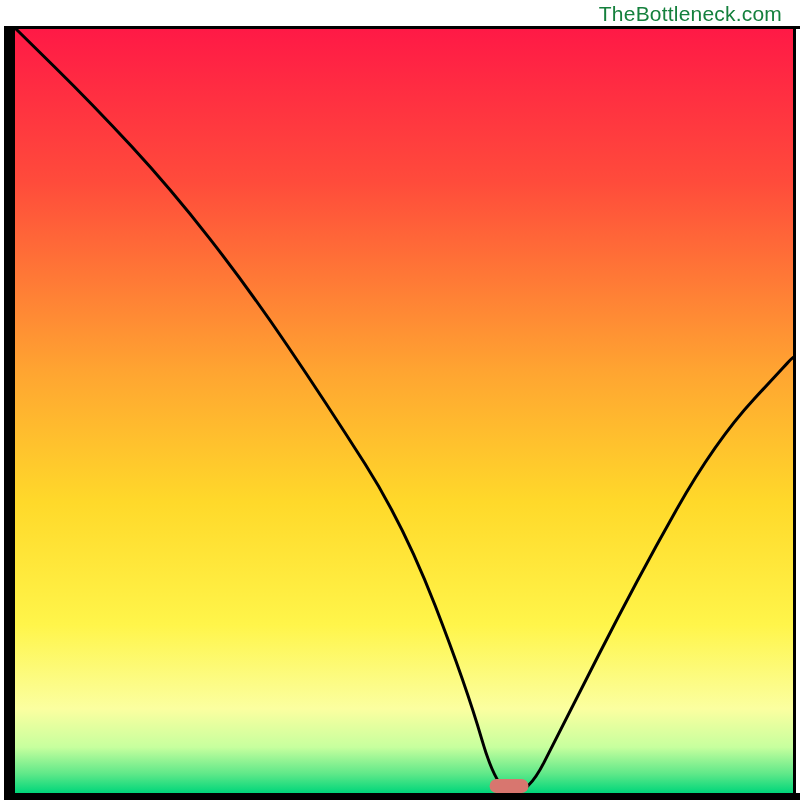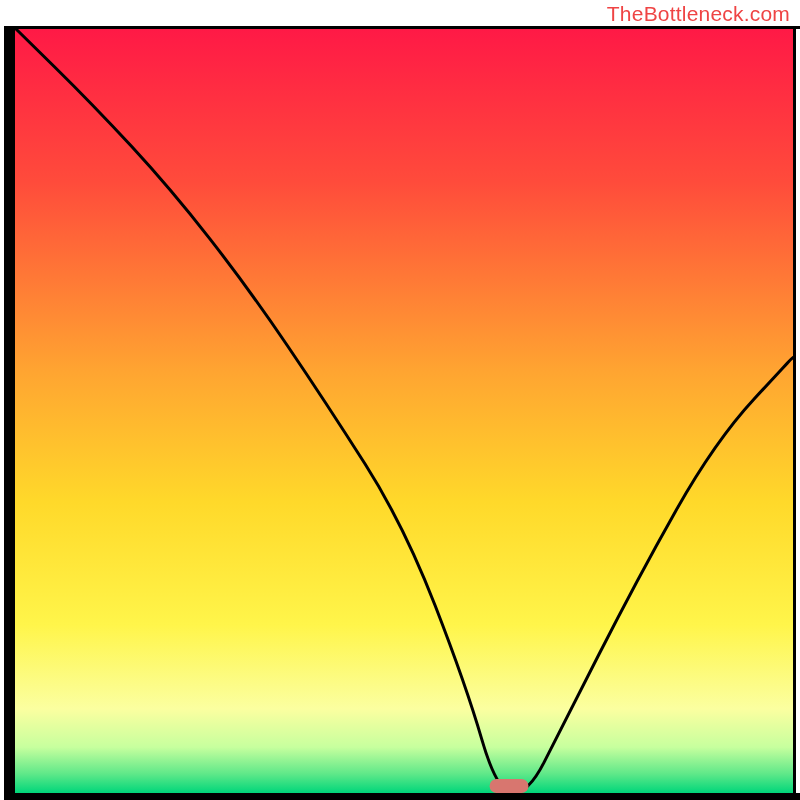--- a/index.html
+++ b/index.html
@@ -11,22 +11,22 @@
     font-family: Arial, Helvetica, sans-serif;
   }
   .container {
     position: relative;
     width: 800px;
     height: 800px;
   }
   .watermark {
     position: absolute;
     top: 2px;
-    right: 10px;
-    color: #ef4444;
+    right: 18px;
+    color: #15803d;
     font-size: 21px;
     font-weight: 500;
     letter-spacing: 0.2px;
     z-index: 10;
   }
   svg {
     display: block;
   }
 </style>
 </head>

